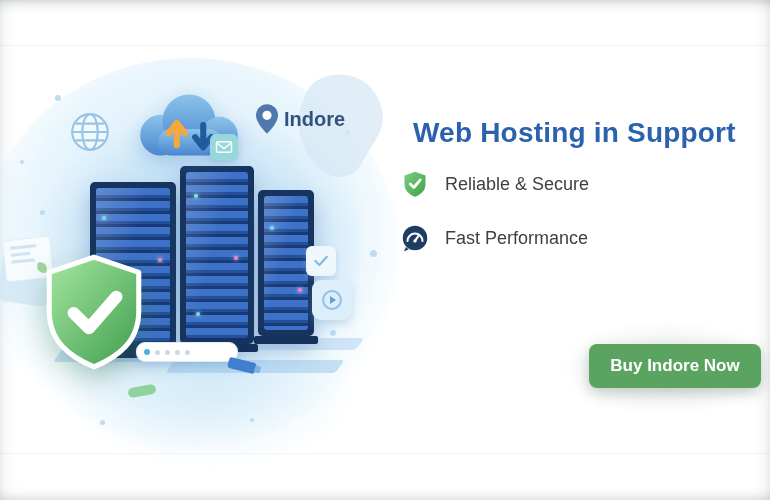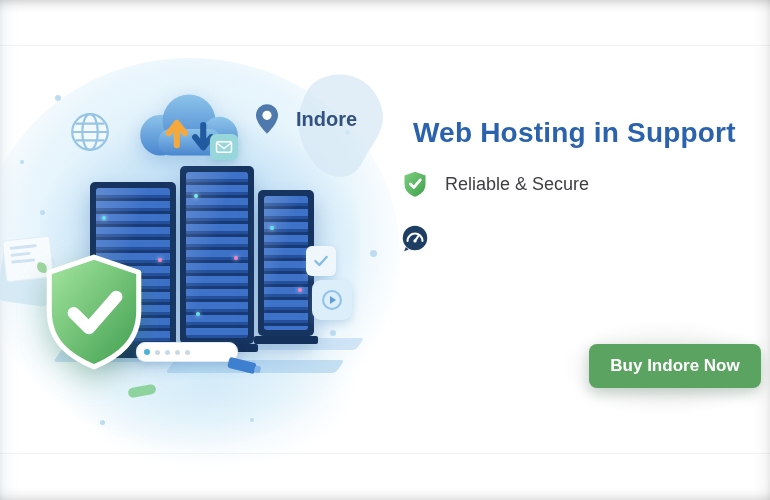--- a/index.html
+++ b/index.html
@@ -34,21 +34,21 @@
           background:radial-gradient(circle at 50% 45%, rgba(205,232,248,.92), rgba(215,238,250,.55) 55%, rgba(255,255,255,0) 73%); }
   .blob-b { position:absolute; left:60px; top:300px; width:300px; height:170px; border-radius:50%;
             background:radial-gradient(ellipse at center, rgba(200,230,246,.6), transparent 70%); }
   .glow { position:absolute; left:40px; top:120px; width:320px; height:260px;
           background:radial-gradient(ellipse at center, rgba(140,195,235,.5), rgba(160,205,240,.25) 55%, transparent 75%); }
   .decor-dot { position:absolute; border-radius:50%; background:#bcdcf2; }
 
   .map-shape { position:absolute; left:292px; top:68px; width:100px; height:120px; opacity:.75; }
   .cloud { position:absolute; left:128px; top:86px; width:122px; height:80px;
            filter:drop-shadow(0 6px 10px rgba(80,140,200,.35)); z-index:5; }
-  .location { position:absolute; left:256px; top:104px; display:flex; align-items:center; gap:18px; z-index:5; }
+  .location { position:absolute; left:256px; top:104px; display:flex; align-items:center; gap:6px; z-index:5; }
   .location-label { font-size:20px; font-weight:bold; color:#33517e; }
   .globe { position:absolute; left:70px; top:112px; width:40px; height:40px; opacity:.9; z-index:2; }
   .mail-tile { position:absolute; left:210px; top:134px; width:28px; height:26px; background:#97d6da;
                border-radius:6px; display:flex; align-items:center; justify-content:center; z-index:5;
                box-shadow:0 3px 6px rgba(90,160,180,.3); }
 
   .platform { position:absolute; transform:skewX(-35deg); border-radius:3px; z-index:2; }
   .p1 { left:58px;  top:348px; width:150px; height:14px; background:rgba(160,200,235,.55); }
   .p2 { left:170px; top:360px; width:170px; height:13px; background:rgba(150,195,232,.5); }
   .p3 { left:250px; top:338px; width:110px; height:12px; background:rgba(170,205,238,.5); }
@@ -246,19 +246,20 @@
     <li class="feature">
       <span class="f-icon">
         <svg width="28" height="28" viewBox="0 0 24 24">
           <circle cx="12" cy="12" r="10.5" fill="#1e3d63"></circle>
           <path d="M4.2 19.8 L2.6 23.4 L6.6 21.9 Z" fill="#1e3d63"></path>
           <path d="M5.6 14.5 a6.4 6.4 0 0 1 12.8 0" fill="none" stroke="#ffffff" stroke-width="1.8" stroke-linecap="round"></path>
           <line x1="12" y1="14.5" x2="15.4" y2="9.6" stroke="#ffffff" stroke-width="1.8" stroke-linecap="round"></line>
           <circle cx="12" cy="14.5" r="1.4" fill="#ffffff"></circle>
         </svg>
       </span>
+      <span class="feature-label">Fast Performance</span>
     </li>
   </ul>
 
   <div class="cta-glow"></div>
   <button class="cta">Buy Indore Now</button>
 
 </div>
 
 </body></html>

